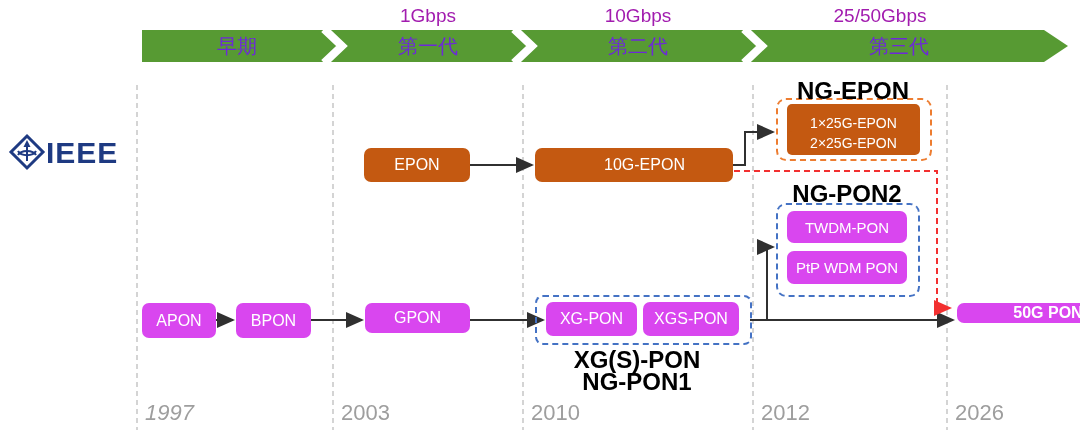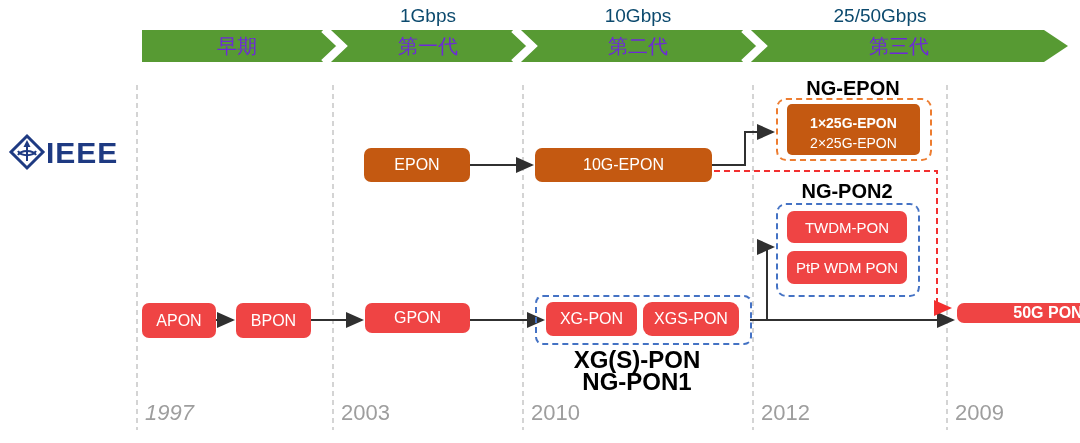--- a/index.html
+++ b/index.html
@@ -9,38 +9,38 @@
   }
   .abs{position:absolute;}
   svg.layer{position:absolute;left:0;top:0;}
   
   .gen-label{
     position:absolute;top:30px;height:32px;line-height:32px;text-align:center;
     color:#6d28d9;font-size:20px;z-index:3;
   }
   .speed-label{
     position:absolute;top:4px;height:24px;line-height:24px;text-align:center;
-    color:#0c4a6e;font-size:19px;z-index:3;
+    color:#a21caf;font-size:19px;z-index:3;
   }
   
   .node{
     position:absolute;display:flex;align-items:center;justify-content:center;
     color:#ffffff;border-radius:7px;font-size:16px;z-index:4;white-space:nowrap;
   }
   .orange{background:#c45911;}
-  .blue{background:#ef4444;}
+  .blue{background:#d946ef;}
   .small{font-size:14px;border-radius:5px;}
   .bold{font-weight:bold;}
   .group{
     position:absolute;border-radius:10px;background:transparent;z-index:3;
   }
   .group.orange-dash{border:2px dashed #ed7d31;}
   .group.blue-dash{border:2px dashed #4472c4;}
   .group-title{
-    position:absolute;text-align:center;color:#000;font-weight:bold;font-size:20px;z-index:4;
+    position:absolute;text-align:center;color:#000;font-weight:bold;font-size:24px;z-index:4;
   }
   .sub-label{
     position:absolute;text-align:center;color:#000;font-weight:bold;font-size:24px;z-index:4;white-space:nowrap;
   }
   .year-label{
     position:absolute;top:400px;color:#9e9e9e;font-size:22px;z-index:3;
   }
 </style>
 </head>
 <body>
@@ -102,43 +102,43 @@
         <path d="M19,8 L15.5,15 L22.5,15 Z" fill="#1e3a82"></path>
         <path d="M10,23 C13,17.5 25,17.5 28,23" fill="none" stroke="#1e3a82" stroke-width="2"></path>
         <path d="M10,19 C13,24.5 25,24.5 28,19" fill="none" stroke="#1e3a82" stroke-width="2"></path>
       </g>
       <text x="38" y="31" font-size="30" font-weight="bold" fill="#1e3a82" font-family="Liberation Sans, sans-serif" letter-spacing="1">IEEE</text>
     </svg>
   </div>
 
 
   <div class="node orange" style="left:364px;top:148px;width:106px;height:34px;">EPON</div>
-  <div class="node orange" style="left:535px;top:148px;width:177px;height:34px;">10G-EPON</div>
+  <div class="node orange" style="left:535px;top:148px;width:177px;height:34px;padding-left:21px;">10G-EPON</div>
 
   <div class="group-title" style="left:776px;top:77px;width:154px;">NG-EPON</div>
   <div class="group orange-dash" style="left:776px;top:98px;width:152px;height:59px;"></div>
-  <div class="node orange small" style="left:787px;top:104px;width:133px;height:37px;font-weight:bold;">1×25G-EPON</div>
+  <div class="node orange small" style="left:787px;top:104px;width:133px;height:37px;">1×25G-EPON</div>
   <div class="node orange small" style="left:787px;top:131px;width:133px;height:24px;">2×25G-EPON</div>
 
   <div class="node blue" style="left:142px;top:303px;width:74px;height:35px;">APON</div>
   <div class="node blue" style="left:236px;top:303px;width:75px;height:35px;">BPON</div>
   <div class="node blue" style="left:365px;top:303px;width:105px;height:30px;">GPON</div>
 
   <div class="group blue-dash" style="left:535px;top:295px;width:213px;height:46px;border-radius:8px;"></div>
   <div class="node blue" style="left:546px;top:302px;width:91px;height:34px;">XG-PON</div>
-  <div class="node blue" style="left:643px;top:302px;width:96px;height:34px;border-radius:9px;">XGS-PON</div>
+  <div class="node blue" style="left:643px;top:302px;width:96px;height:34px;">XGS-PON</div>
   <div class="sub-label" style="left:552px;top:346px;width:170px;">XG(S)-PON</div>
   <div class="sub-label" style="left:552px;top:368px;width:170px;">NG-PON1</div>
 
   <div class="group-title" style="left:776px;top:180px;width:142px;">NG-PON2</div>
   <div class="group blue-dash" style="left:776px;top:203px;width:140px;height:90px;"></div>
   <div class="node blue" style="left:787px;top:211px;width:120px;height:32px;font-size:15px;">TWDM-PON</div>
   <div class="node blue" style="left:787px;top:251px;width:120px;height:33px;font-size:15px;">PtP WDM PON</div>
 
   <div class="node blue bold" style="left:957px;top:303px;width:94px;height:20px;padding-left:44px;">50G PON</div>
 
   <div class="year-label" style="left:145px;font-style:italic;">1997</div>
   <div class="year-label" style="left:341px;">2003</div>
   <div class="year-label" style="left:531px;">2010</div>
   <div class="year-label" style="left:761px;">2012</div>
-  <div class="year-label" style="left:955px;">2009</div>
+  <div class="year-label" style="left:955px;">2026</div>
 
 </div>
 
 </body></html>

